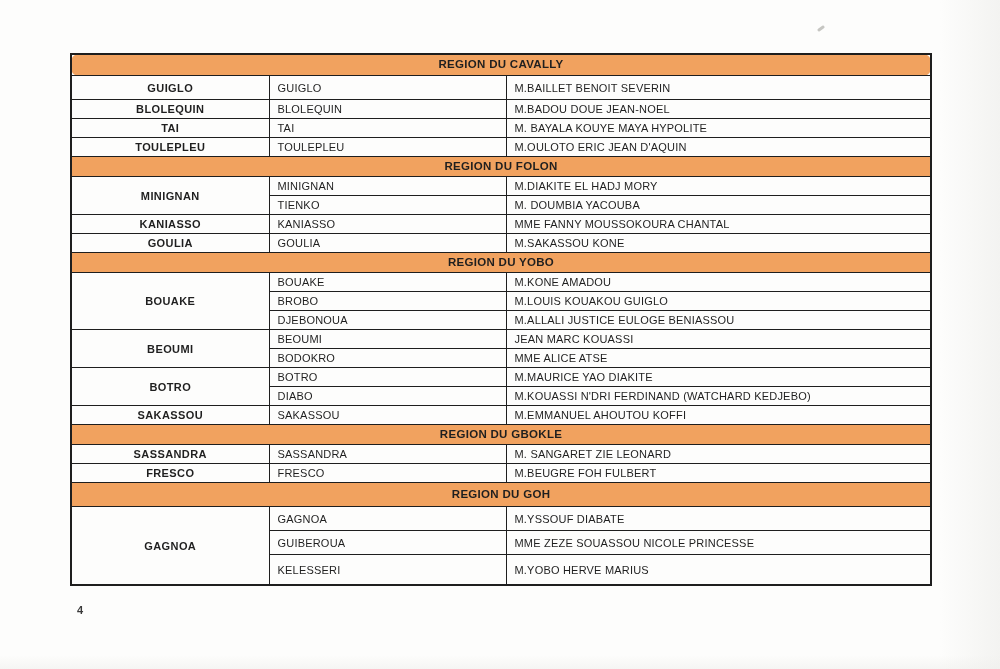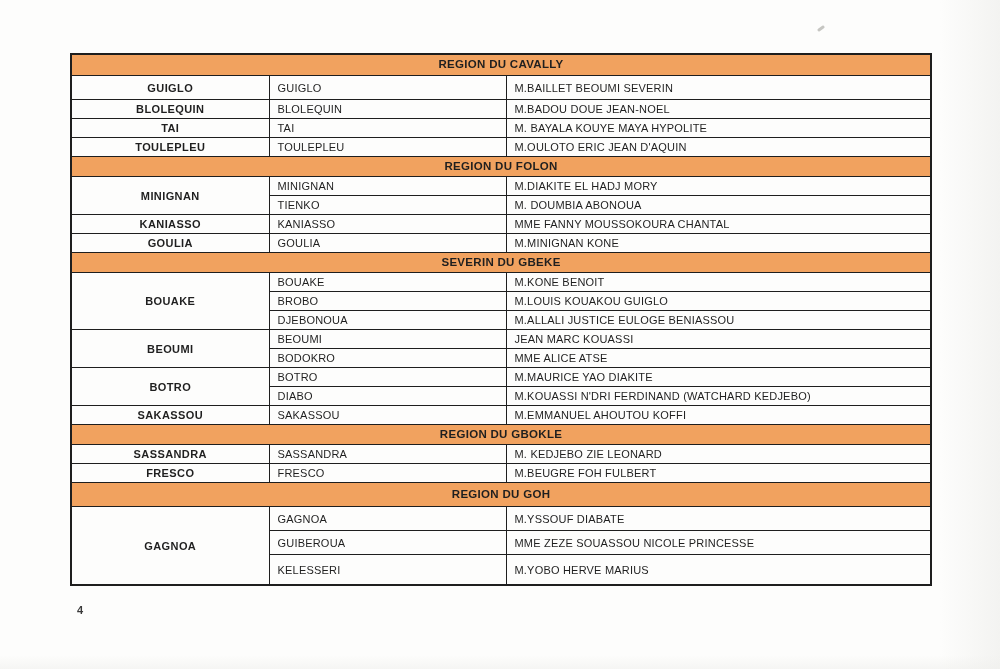--- a/index.html
+++ b/index.html
@@ -61,21 +61,21 @@
   td.band-cell {
     background: var(--band, #f1a25f);
     text-align: center;
     font-weight: bold;
     font-size: 11.5px;
     line-height: 13px;
     letter-spacing: .3px;
     padding: 3px 0;
   }
   
-  tr.band.sec-0 td.band-cell { padding-bottom: 4px; }
+  tr.band.sec-0 td.band-cell { padding-bottom: 4px; border-radius: 8px; }
   
   tr.sec-0.grp-0 td { height: 17px; }
   
   tr.sec-4 td { height: 17px; margin-left: 35px; }
   tbody tr:last-child td { height: 23px; }
 
   .page-number {
     position: absolute;
     left: 77px;
     top: 604px;
@@ -98,21 +98,21 @@
       <col style="width:237px">
       <col style="width:425px">
     </colgroup>
     <tbody id="tbody">
         <tr class="band sec-0">
           <td colspan="3" class="band-cell">REGION DU CAVALLY</td>
         </tr>
         <tr class="sec-0 grp-0">
           <td rowspan="1" class="dept">GUIGLO</td>
           <td class="loc">GUIGLO</td>
-          <td class="name">M.BAILLET BEOUMI SEVERIN</td>
+          <td class="name">M.BAILLET BENOIT SEVERIN</td>
         </tr>
         <tr class="sec-0 grp-1">
           <td rowspan="1" class="dept">BLOLEQUIN</td>
           <td class="loc">BLOLEQUIN</td>
           <td class="name">M.BADOU DOUE JEAN-NOEL</td>
         </tr>
         <tr class="sec-0 grp-2">
           <td rowspan="1" class="dept">TAI</td>
           <td class="loc">TAI</td>
           <td class="name">M. BAYALA KOUYE MAYA HYPOLITE</td>
@@ -125,39 +125,39 @@
         <tr class="band sec-1">
           <td colspan="3" class="band-cell">REGION DU FOLON</td>
         </tr>
         <tr class="sec-1 grp-0">
           <td rowspan="2" class="dept">MINIGNAN</td>
           <td class="loc">MINIGNAN</td>
           <td class="name">M.DIAKITE EL HADJ MORY</td>
         </tr>
         <tr class="sec-1 grp-0">
           <td class="loc">TIENKO</td>
-          <td class="name">M. DOUMBIA ABONOUA</td>
+          <td class="name">M. DOUMBIA YACOUBA</td>
         </tr>
         <tr class="sec-1 grp-1">
           <td rowspan="1" class="dept">KANIASSO</td>
           <td class="loc">KANIASSO</td>
           <td class="name">MME FANNY MOUSSOKOURA CHANTAL</td>
         </tr>
         <tr class="sec-1 grp-2">
           <td rowspan="1" class="dept">GOULIA</td>
           <td class="loc">GOULIA</td>
-          <td class="name">M.MINIGNAN KONE</td>
+          <td class="name">M.SAKASSOU KONE</td>
         </tr>
         <tr class="band sec-2">
-          <td colspan="3" class="band-cell">SEVERIN DU GBEKE</td>
+          <td colspan="3" class="band-cell">REGION DU YOBO</td>
         </tr>
         <tr class="sec-2 grp-0">
           <td rowspan="3" class="dept">BOUAKE</td>
           <td class="loc">BOUAKE</td>
-          <td class="name">M.KONE BENOIT</td>
+          <td class="name">M.KONE AMADOU</td>
         </tr>
         <tr class="sec-2 grp-0">
           <td class="loc">BROBO</td>
           <td class="name">M.LOUIS KOUAKOU GUIGLO</td>
         </tr>
         <tr class="sec-2 grp-0">
           <td class="loc">DJEBONOUA</td>
           <td class="name">M.ALLALI JUSTICE EULOGE BENIASSOU</td>
         </tr>
         <tr class="sec-2 grp-1">
@@ -182,21 +182,21 @@
           <td rowspan="1" class="dept">SAKASSOU</td>
           <td class="loc">SAKASSOU</td>
           <td class="name">M.EMMANUEL AHOUTOU KOFFI</td>
         </tr>
         <tr class="band sec-3">
           <td colspan="3" class="band-cell">REGION DU GBOKLE</td>
         </tr>
         <tr class="sec-3 grp-0">
           <td rowspan="1" class="dept">SASSANDRA</td>
           <td class="loc">SASSANDRA</td>
-          <td class="name">M. KEDJEBO ZIE LEONARD</td>
+          <td class="name">M. SANGARET ZIE LEONARD</td>
         </tr>
         <tr class="sec-3 grp-1">
           <td rowspan="1" class="dept">FRESCO</td>
           <td class="loc">FRESCO</td>
           <td class="name">M.BEUGRE FOH FULBERT</td>
         </tr>
         <tr class="band sec-4">
           <td colspan="3" class="band-cell">REGION DU GOH</td>
         </tr>
         <tr class="sec-4 grp-0">

